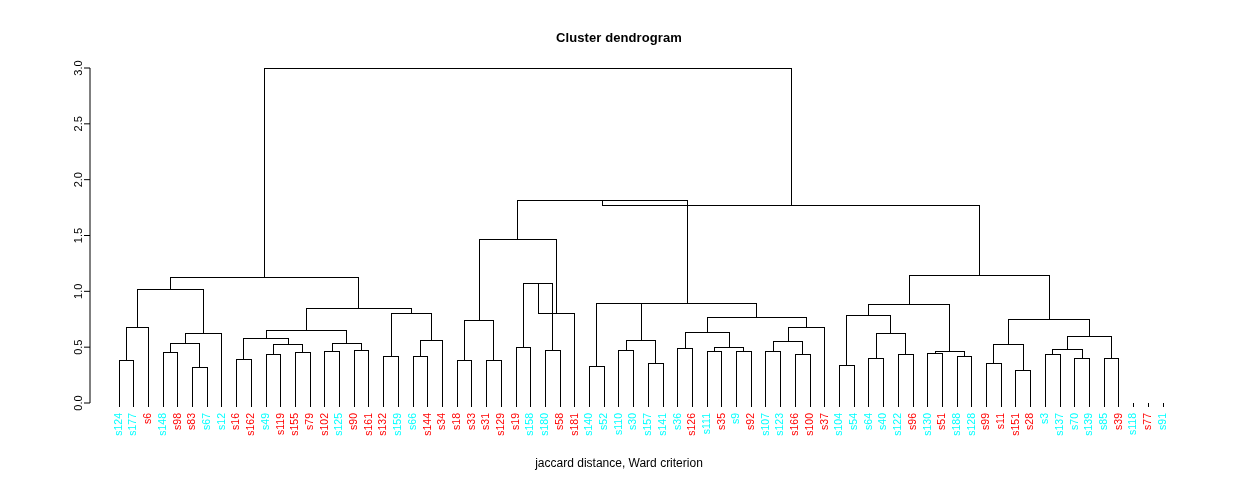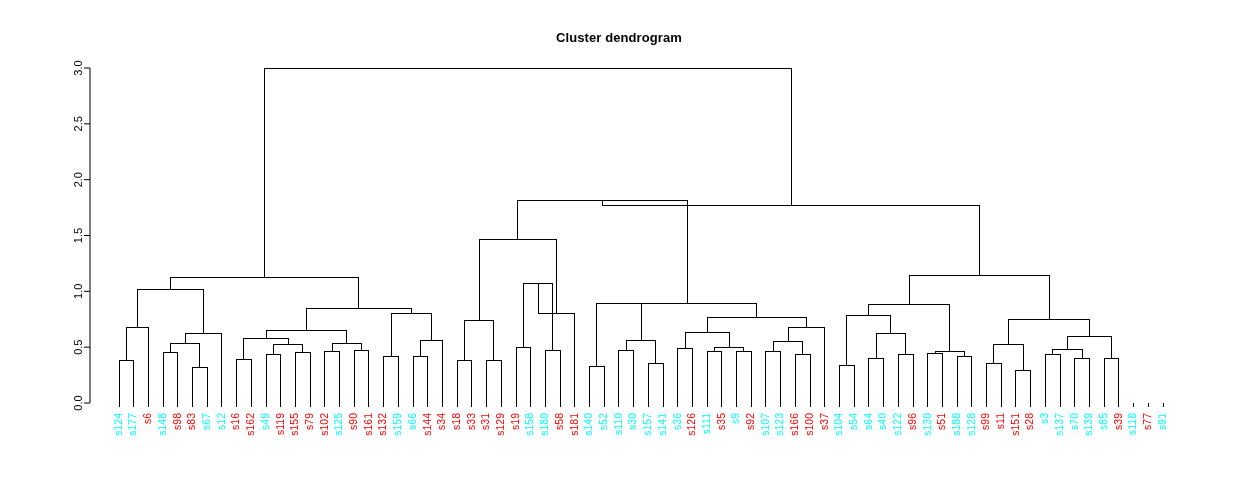--- a/index.html
+++ b/index.html
@@ -395,13 +395,14 @@
         <text x="1074.774647887324" y="413" font-size="10.5" fill="#00FFFF" text-anchor="end" dominant-baseline="middle" transform="rotate(-90 1074.774647887324 413)">s70</text>
         <text x="1089.4788732394368" y="413" font-size="10.5" fill="#00FFFF" text-anchor="end" dominant-baseline="middle" transform="rotate(-90 1089.4788732394368 413)">s139</text>
         <text x="1104.1830985915494" y="413" font-size="10.5" fill="#00FFFF" text-anchor="end" dominant-baseline="middle" transform="rotate(-90 1104.1830985915494 413)">s85</text>
         <text x="1118.887323943662" y="413" font-size="10.5" fill="#FF0000" text-anchor="end" dominant-baseline="middle" transform="rotate(-90 1118.887323943662 413)">s39</text>
         <text x="1133.5915492957747" y="413" font-size="10.5" fill="#00FFFF" text-anchor="end" dominant-baseline="middle" transform="rotate(-90 1133.5915492957747 413)">s118</text>
         <text x="1148.2957746478874" y="413" font-size="10.5" fill="#FF0000" text-anchor="end" dominant-baseline="middle" transform="rotate(-90 1148.2957746478874 413)">s77</text>
         <text x="1163" y="413" font-size="10.5" fill="#00FFFF" text-anchor="end" dominant-baseline="middle" transform="rotate(-90 1163 413)">s91</text>
       </g>
   </svg>
 
+  <div class="xcap">jaccard distance, Ward criterion</div>
 </div>
 
 </body></html>

